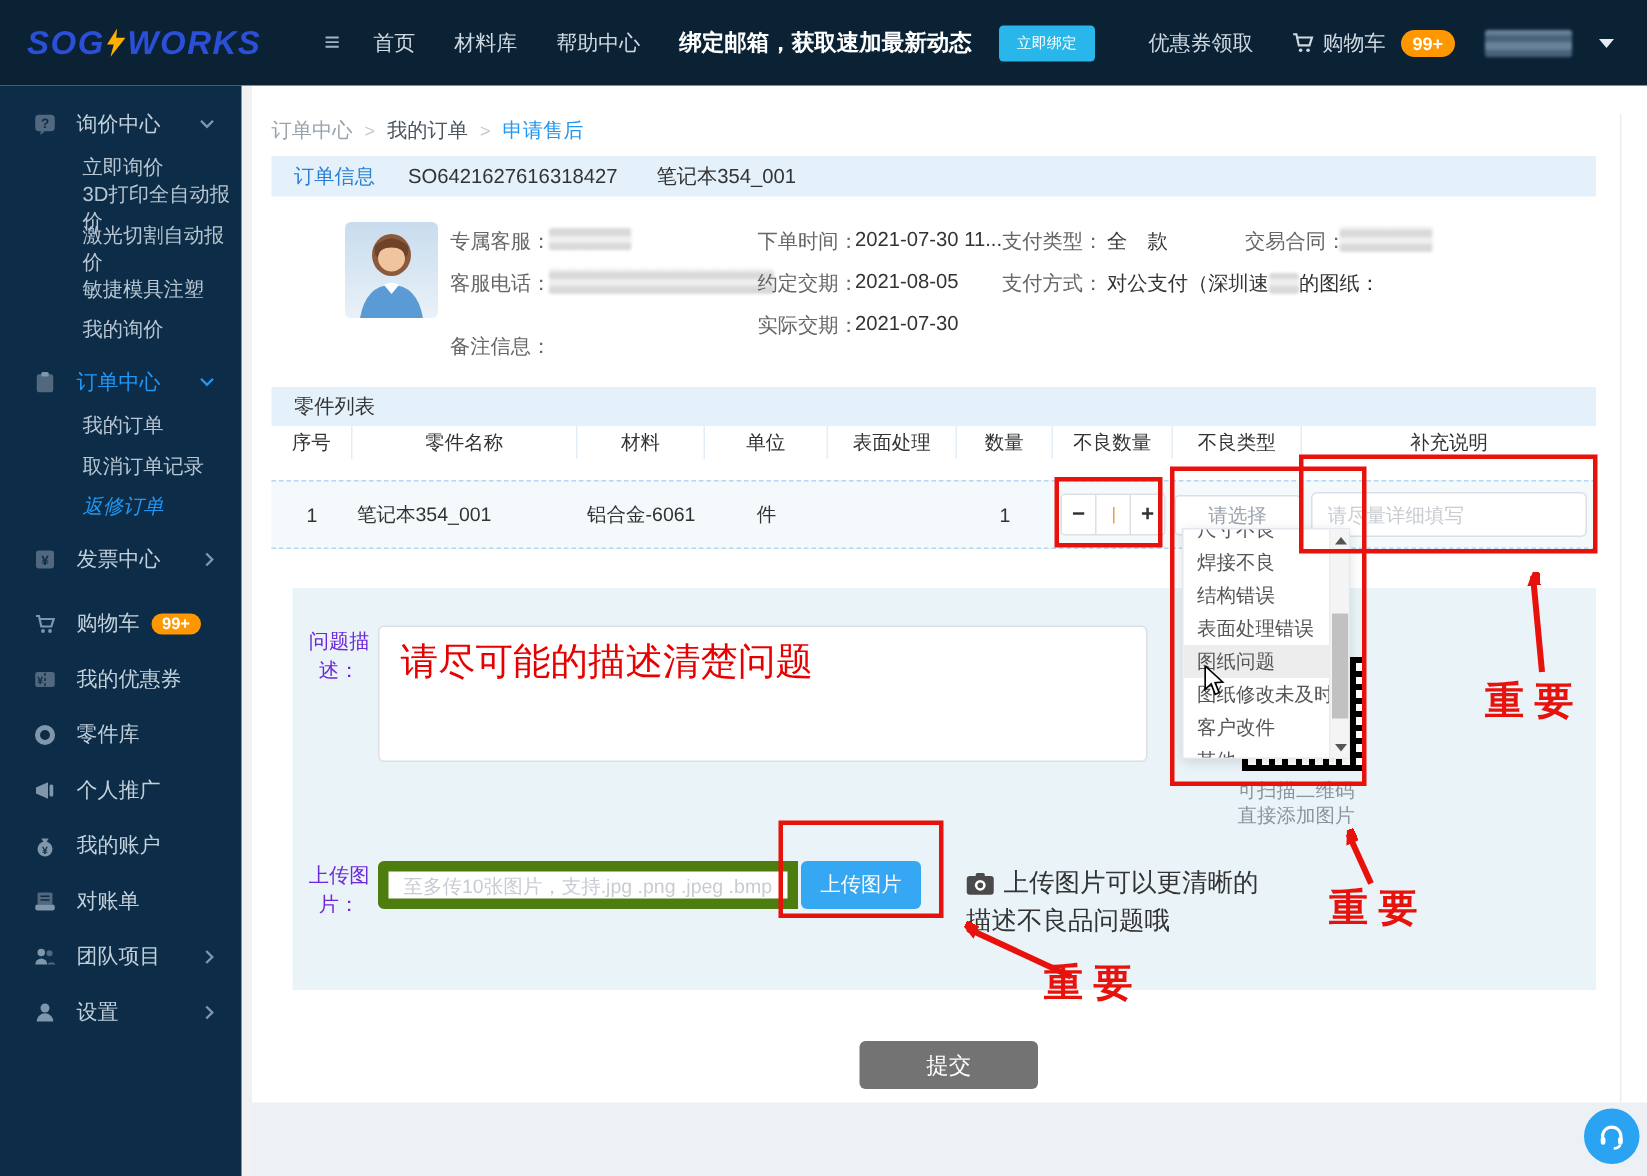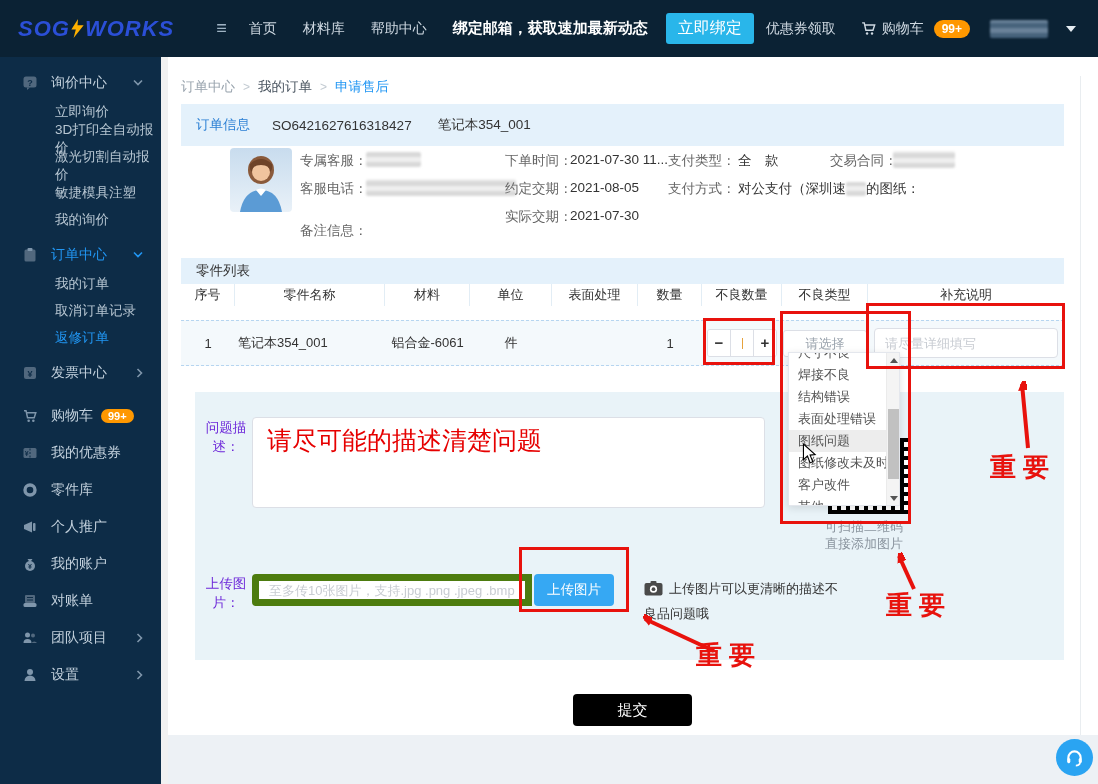--- a/index.html
+++ b/index.html
@@ -9,21 +9,21 @@
   
   .topbar { position:absolute; left:0; top:0; width:1098px; height:57px; background:#0b2234;
             display:flex; align-items:center; padding:0 22px 0 18px; z-index:10; }
   .logo { display:flex; align-items:center; font-weight:800; font-size:22px; letter-spacing:1px;
           color:#2b4fd7; font-style:italic; }
   .logo svg { margin:0 1px; }
   .hamburger { margin-left:42px; color:#9fb3c3; font-size:18px; cursor:pointer; }
   .top-menu { display:flex; margin-left:22px; gap:26px; }
   .top-menu-item { color:#cfd9e2; font-size:14px; cursor:pointer; }
   .top-notice { margin-left:26px; color:#ffffff; font-size:15px; font-weight:bold; }
-  .bind-btn { margin-left:18px; background:#29b6ea; color:#fff; font-size:16px; border:none;
+  .bind-btn { margin-left:18px; background:#29b6ea; color:#fff; font-size:10px; border:none;
               padding:5px 12px; border-radius:3px; cursor:pointer; }
   .top-spacer { flex:1; }
   .top-right { display:flex; align-items:center; gap:10px; }
   .coupon-link { color:#cfd9e2; font-size:14px; margin-right:14px; cursor:pointer; }
   .cart-group { display:flex; align-items:center; gap:5px; color:#cfd9e2; font-size:14px; cursor:pointer; }
   .badge-pill { background:#ff9800; color:#fff; font-size:12px; font-weight:bold;
                 padding:2px 8px; border-radius:9px; }
   .mosaic-dark { width:58px; height:18px; border-radius:2px; margin-left:10px;
     background-image:repeating-linear-gradient(0deg,#47637c 0 5px,#6a8299 5px 10px),
                      repeating-linear-gradient(90deg,#3c586f 0 6px,#77909f00 6px 12px);
@@ -32,41 +32,41 @@
                 border-top:6px solid #e6edf2; margin-left:8px; }
 
   
   .sidebar { position:absolute; left:0; top:57px; width:161px; height:727px; background:#0d2c47; z-index:9;
              padding-top:4px; }
   .side-item { display:flex; align-items:center; height:31px; padding-left:22px; cursor:pointer; position:relative; }
   .side-item .slabel { color:#c2d0dc; font-size:14px; margin-left:13px; }
   .side-item.active .slabel { color:#2196f3; }
   .side-sub { display:flex; align-items:center; height:27px; padding-left:55px; cursor:pointer; }
   .side-sub .slabel { color:#b7c6d2; font-size:13.5px; }
-  .side-sub.active .slabel { color:#2196f3; }
+  .side-sub.active .slabel { color:#2196f3;font-style:italic; }
   .sicon { width:16px; height:16px; display:inline-flex; }
   .chev { position:absolute; right:18px; display:inline-flex; }
   .side-gap { height:6px; }
   .side-badge { background:#ff9800; color:#fff; font-size:11px; font-weight:bold; padding:1px 7px;
                 border-radius:8px; margin-left:8px; }
 
   .scroll-strip { position:absolute; left:161px; top:57px; width:7px; height:727px; background:#f1f1f1; z-index:8; }
 
   
   .content-bg { position:absolute; left:168px; top:57px; width:930px; height:678px; background:#fff; }
   .content-edge { position:absolute; left:1080px; top:76px; width:1px; height:659px; background:#e9edf0; }
   .footer-strip { position:absolute; left:168px; top:735px; width:930px; height:49px; background:#edf1f5; }
 
   .breadcrumb { position:absolute; left:181px; top:78px; font-size:13.5px; display:flex; gap:8px; align-items:center; }
   .bc-1 { color:#98a3ad; cursor:pointer; }
   .bc-2 { color:#4a5560; cursor:pointer; }
   .bc-cur { color:#2196f3; }
   .bc-sep { color:#c2cad1; font-size:12px; }
 
-  .order-bar { position:absolute; left:181px; top:104px; width:883px; height:42px; background:#e4f1fb;
+  .order-bar { position:absolute; left:181px; top:104px; width:883px; height:27px; background:#e4f1fb;
                display:flex; align-items:center; font-size:13.5px; }
   .order-bar .ob-title { color:#2a7fd4; margin-left:15px; }
   .order-bar .ob-no { color:#333; margin-left:22px; }
   .order-bar .ob-prod { color:#333; margin-left:26px; }
 
   .avatar { position:absolute; left:230px; top:148px; width:62px; height:64px; border-radius:4px; overflow:hidden;
             background:linear-gradient(#c8dcee,#e9f1f8); }
   .fld { position:absolute; font-size:13.5px; color:#666; white-space:nowrap; }
   .fld b { font-weight:normal; color:#333; }
   .mosaic { display:inline-block; vertical-align:middle; border-radius:2px;
@@ -107,24 +107,24 @@
   .form-panel { position:absolute; left:195px; top:392px; width:869px; height:268px; background:#e9f3f8; }
   .fp-label { position:absolute; width:46px; font-size:13.5px; color:#6d28d9; text-align:center; line-height:19px; }
   .desc-box { position:absolute; left:57px; top:25px; width:513px; height:91px; background:#fff;
               border:1px solid #dcdfe6; border-radius:4px; padding:6px 14px; cursor:text; }
   .desc-annotation { font-family:"Liberation Serif", serif; font-size:25px; color:#e60000; font-weight:500; }
   .upload-input { position:absolute; left:57px; top:182px; width:280px; height:32px; border:7px solid #4d7c0f;
                   border-radius:4px 0 0 4px; padding:0 10px; font-size:13px; outline:none; background:#fff; }
   .upload-input::placeholder { color:#c8ccd2; }
   .upload-btn { position:absolute; left:339px; top:182px; width:80px; height:32px; background:#36a8f3; color:#fff;
                 border:none; border-radius:4px; font-size:13.5px; cursor:pointer; }
-  .upload-tip { position:absolute; left:449px; top:186px; width:205px; font-size:13px; color:#333; line-height:22px; }
+  .upload-tip { position:absolute; left:449px; top:186px; width:205px; font-size:17px; color:#333; line-height:22px; }
   .cam-ic { display:inline-block; vertical-align:-3px; margin-right:6px; }
 
-  .submit-btn { position:absolute; left:573px; top:694px; width:119px; height:32px; background:#000000; color:#fff;
+  .submit-btn { position:absolute; left:573px; top:694px; width:119px; height:32px; background:#737373; color:#fff;
                 border:none; border-radius:4px; font-size:15px; cursor:pointer; z-index:4; }
 
   
   .qr-block { position:absolute; left:828px; top:438px; width:80px; height:76px; z-index:2;
     background-image:repeating-linear-gradient(90deg,#000 0 4px,#fff0 4px 9px),
                      repeating-linear-gradient(0deg,#000 0 4px,#fff 4px 9px); }
   .qr-caption { position:absolute; left:806px; top:518px; width:116px; text-align:center; font-size:13px;
                 color:#8a949e; line-height:17px; z-index:2; }
 
   .dropdown { position:absolute; left:788px; top:352px; width:112px; height:154px; background:#fff;

